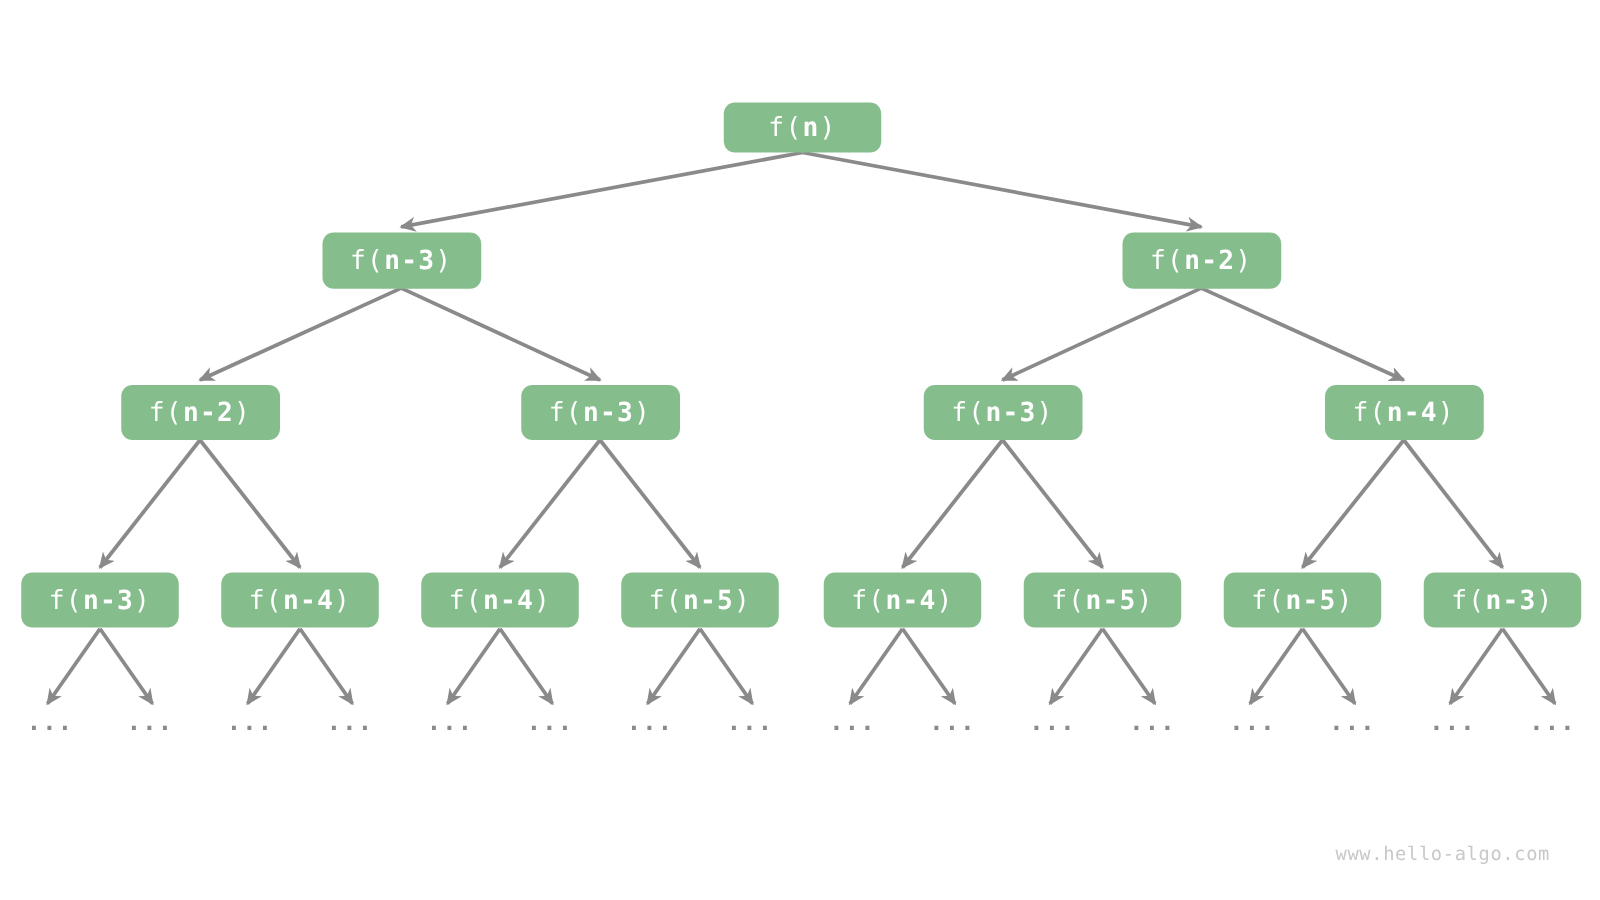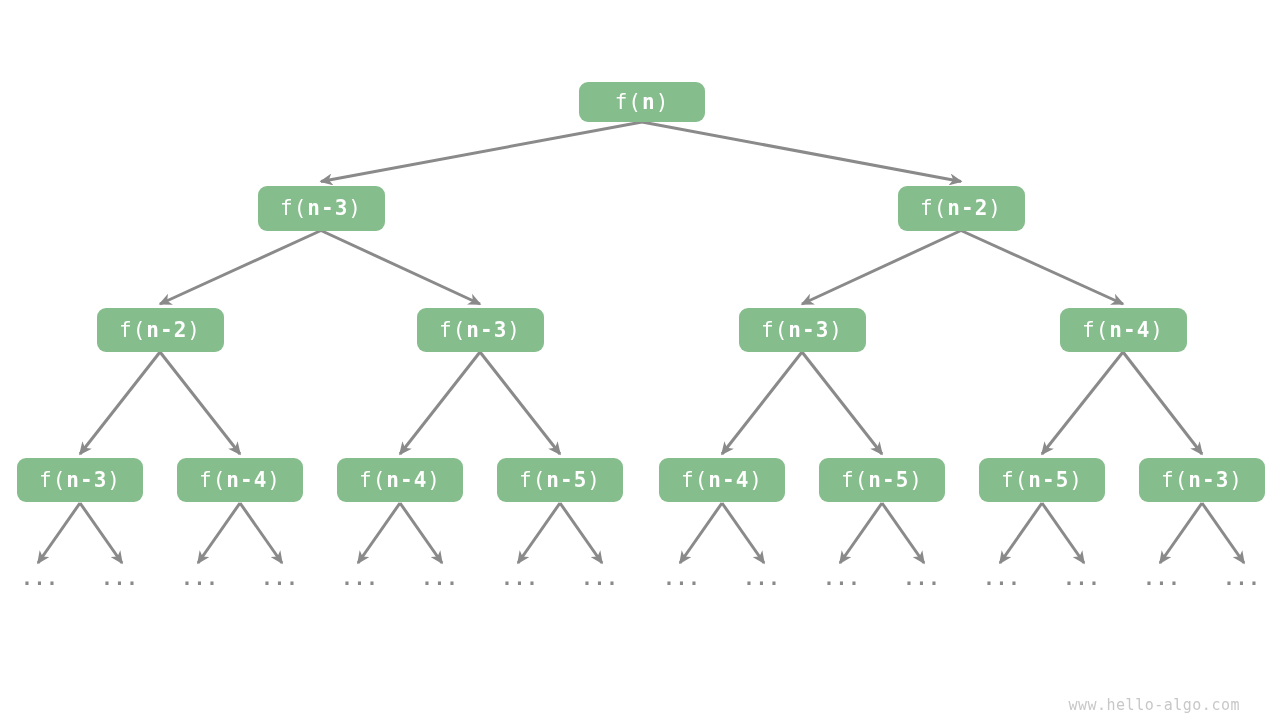--- a/index.html
+++ b/index.html
@@ -32,21 +32,21 @@
     width: 44px; height: 22px;
     text-align: center;
     color: var(--edge-color, #8a8a8a);
     font-size: 19px;
     font-weight: 700;
     letter-spacing: 1px;
     line-height: 20px;
   }
   .watermark {
     position: absolute;
-    right: 40px; top: 696px;
+    right: 40px; top: 674px;
     color: var(--watermark-color, #c8c8c8);
     font-size: 15px;
     letter-spacing: 0.5px;
   }
   line.edge { stroke: var(--edge-color, #8a8a8a); stroke-width: 3; }
 </style>
 </head>
 <body style="--node-fill: #86bd8c; --node-text: #ffffff; --edge-color: #8a8a8a; --watermark-color: #c8c8c8; background: rgb(255, 255, 255);">
 
 <svg id="edges-layer" width="1280" height="720" viewBox="0 0 1280 720">

